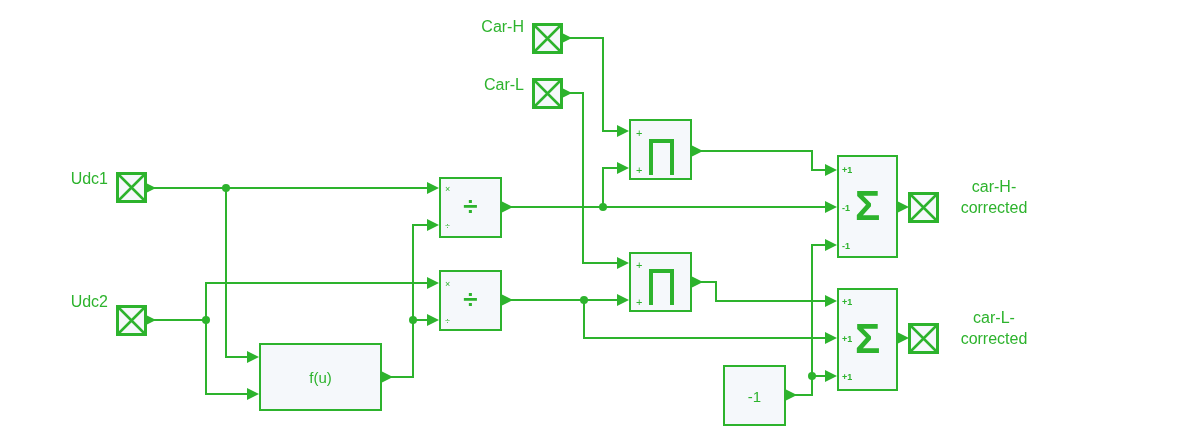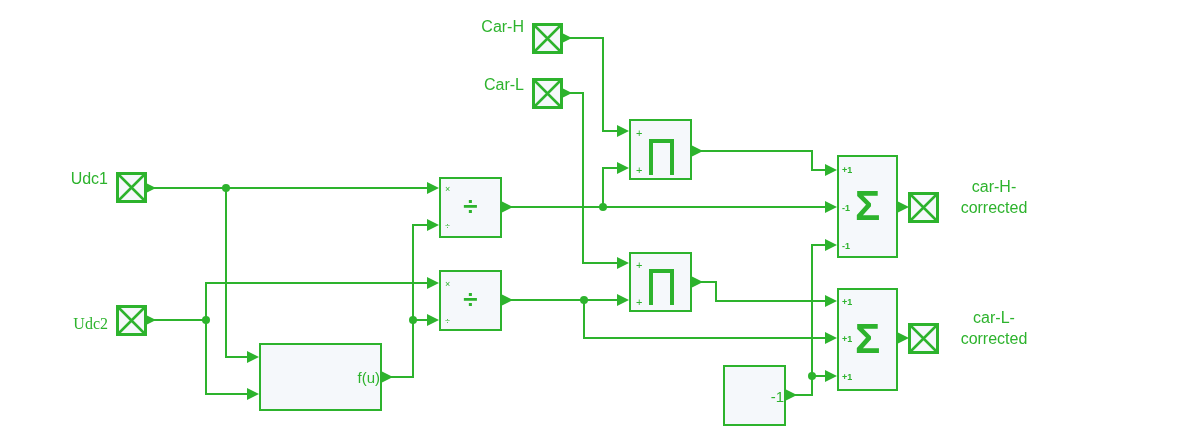--- a/index.html
+++ b/index.html
@@ -17,35 +17,35 @@
        border-bottom:5px solid transparent;border-left:10px solid var(--g);}
   .blk{position:absolute;box-sizing:border-box;border:2px solid var(--g);background:var(--fill);}
   .mini{position:absolute;left:4px;font-size:9px;line-height:11px;color:var(--g);}
   .sign{position:absolute;left:3px;font-size:9px;line-height:11px;font-weight:bold;color:var(--g);}
   .plus{position:absolute;left:5px;font-size:11px;line-height:12px;color:var(--g);}
   .center-sym{position:absolute;left:50%;top:50%;transform:translate(-50%,-54%);
        font-size:26px;font-weight:bold;color:var(--g);}
   .sigma{position:absolute;left:16px;top:50%;transform:translateY(-52%);
        font-size:42px;font-weight:600;color:var(--g);}
   .fcn-label{position:absolute;left:0;width:100%;top:50%;transform:translateY(-50%);
-       text-align:right;font-size:15px;color:var(--g);}
+       text-align:center;font-size:15px;color:var(--g);}
   .pulse-glyph{position:absolute;box-sizing:border-box;
        border-top:4px solid var(--g);border-left:4px solid var(--g);border-right:4px solid var(--g);}
   .portlbl{position:absolute;font-size:16px;line-height:17px;color:var(--g);white-space:nowrap;}
   .right{text-align:right;}
   .outlbl{position:absolute;font-size:16px;line-height:21px;color:var(--g);text-align:center;}
   .portsvg{position:absolute;color:var(--g);}
 </style>
 </head>
 <body>
 
 <div id="canvas">
 
   <div class="portlbl right" style="left:20px;top:170px;width:88px;">Udc1</div>
-  <div class="portlbl right" style="left:20px;top:315px;width:88px;font-family:Liberation Serif, serif;">Udc2</div>
+  <div class="portlbl right" style="left:20px;top:293px;width:88px;">Udc2</div>
   <div class="portlbl right" style="left:436px;top:18px;width:88px;">Car-H</div>
   <div class="portlbl right" style="left:436px;top:76px;width:88px;">Car-L</div>
 
   <svg class="portsvg" style="left:116px;top:172px;" width="31" height="31" viewBox="0 0 31 31">
     <rect x="1.5" y="1.5" width="28" height="28" fill="#f5f8fb" stroke="currentColor" stroke-width="3"></rect>
     <path d="M3 3 L28 28 M28 3 L3 28" stroke="currentColor" stroke-width="2.5" fill="none"></path>
   </svg>
   <div class="notch" style="left:146px;top:183px;"></div>
 
   <svg class="portsvg" style="left:116px;top:305px;" width="31" height="31" viewBox="0 0 31 31">

